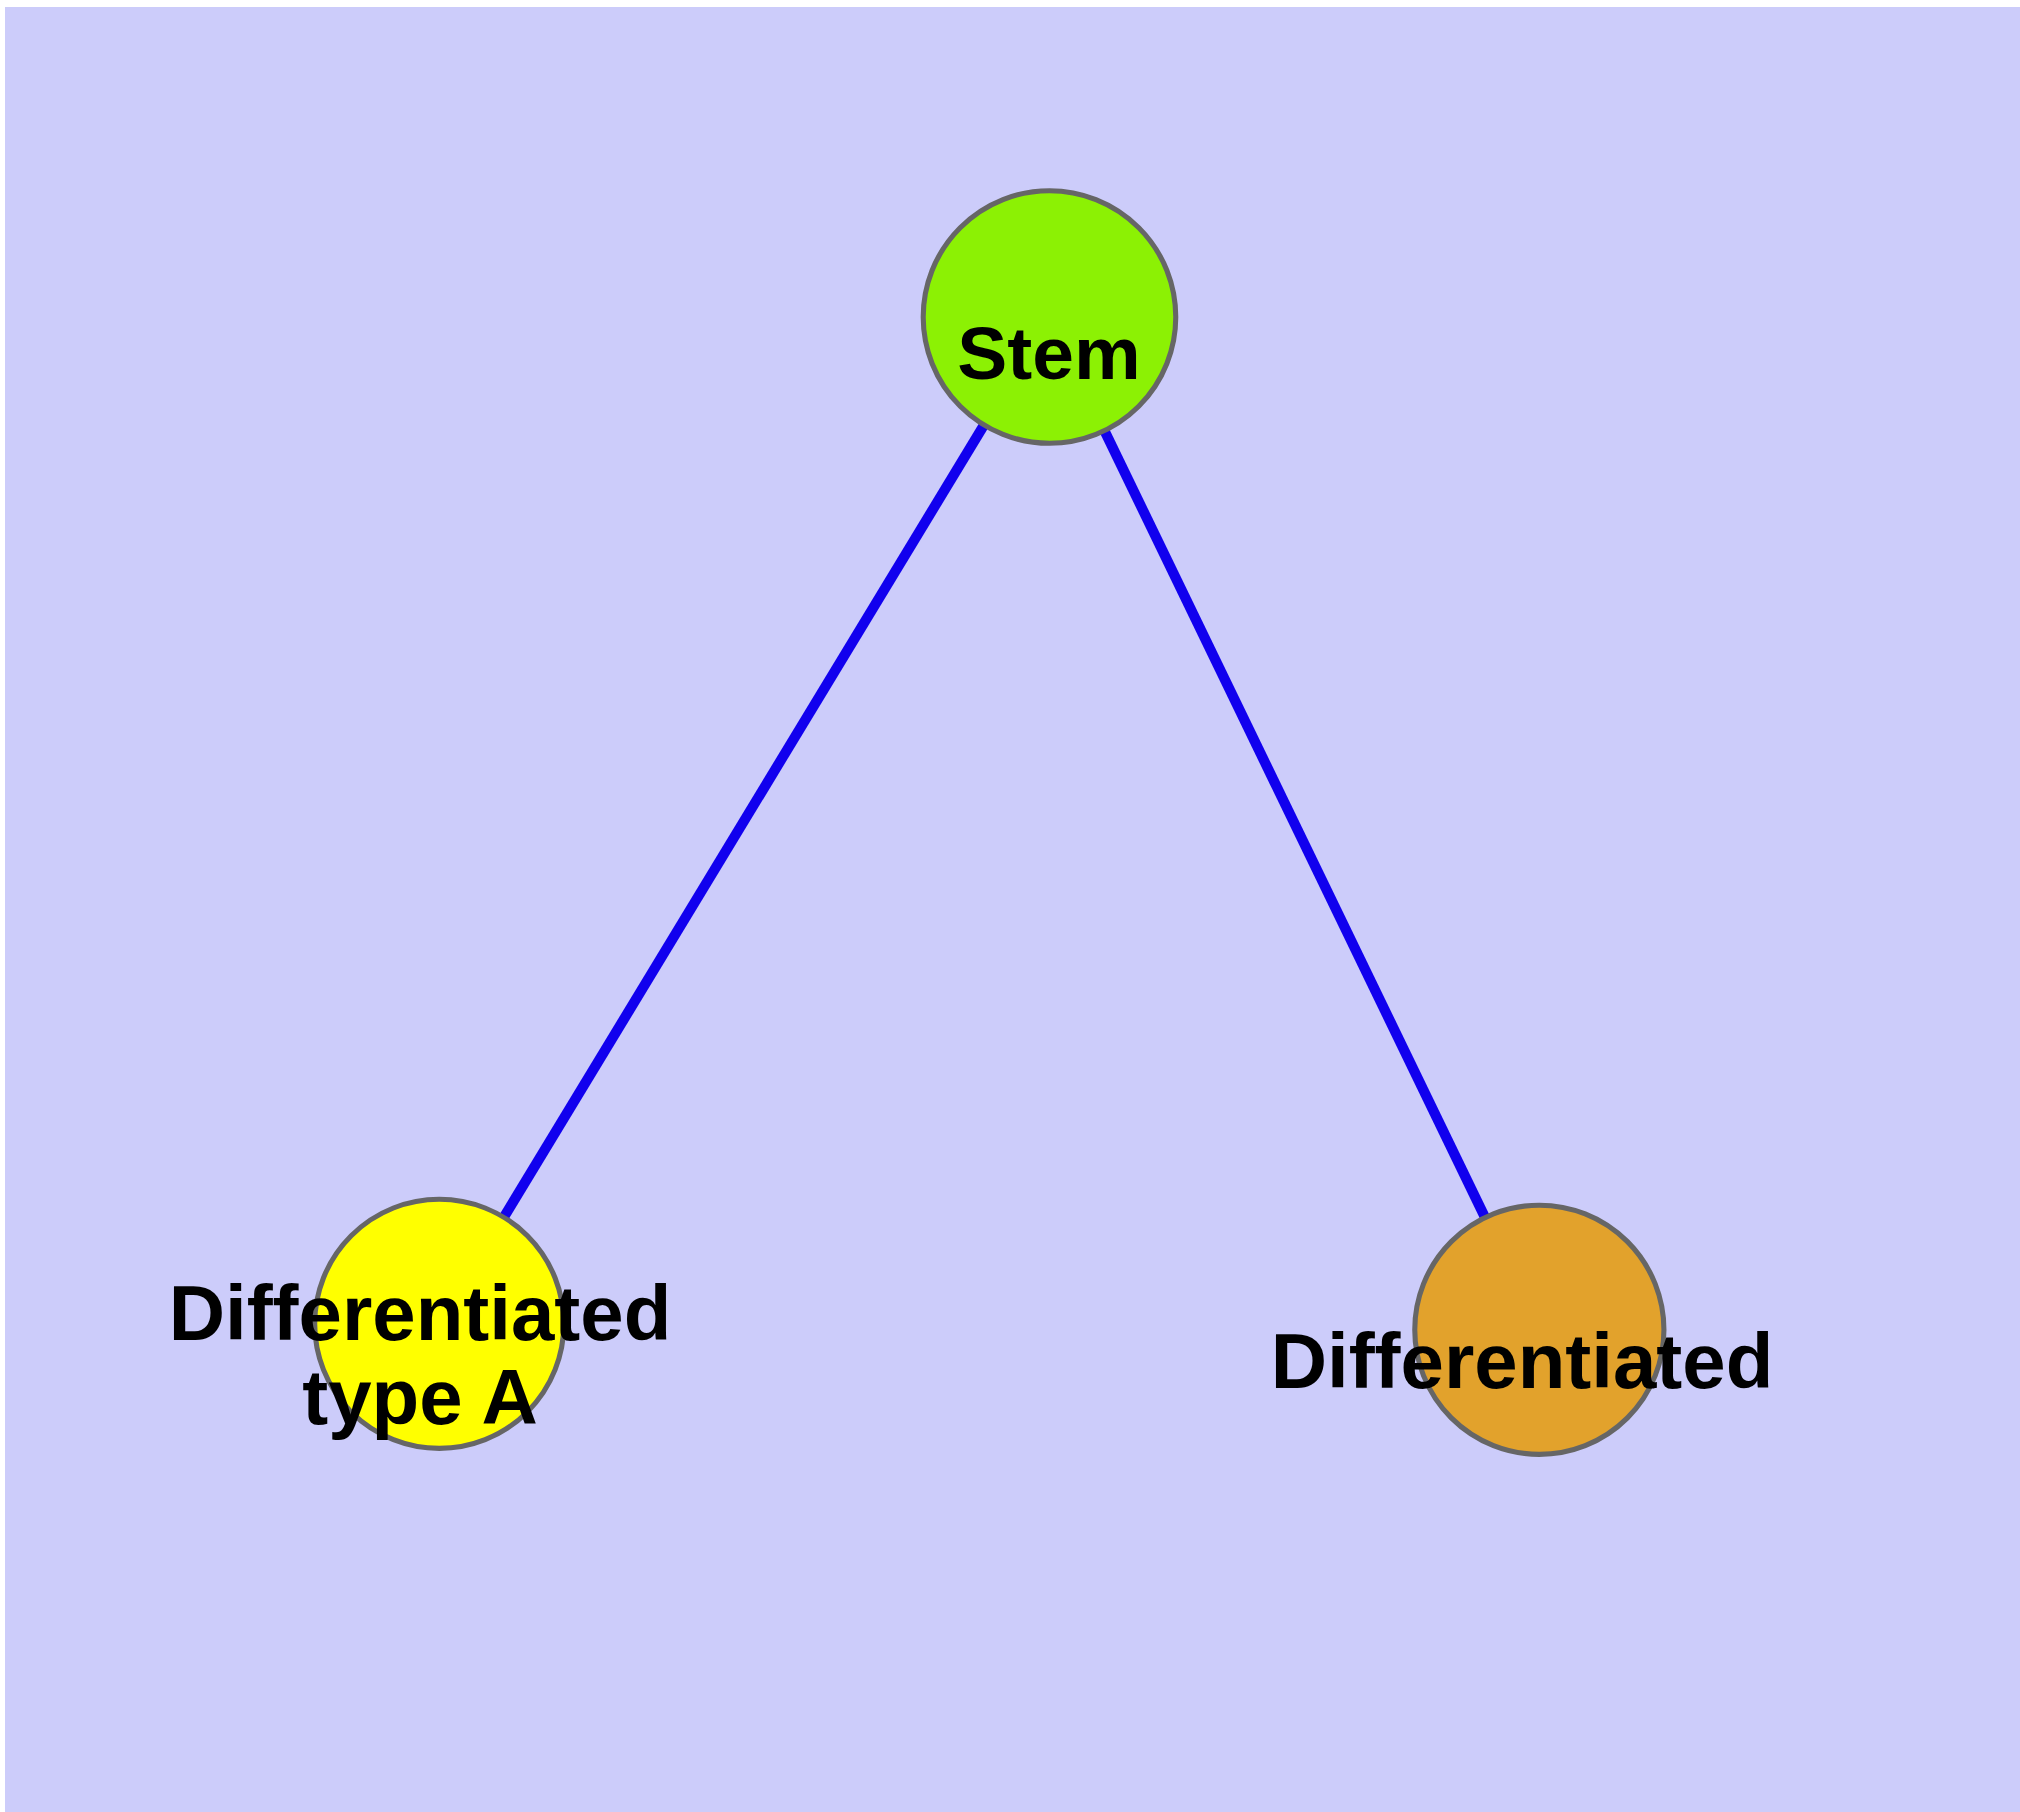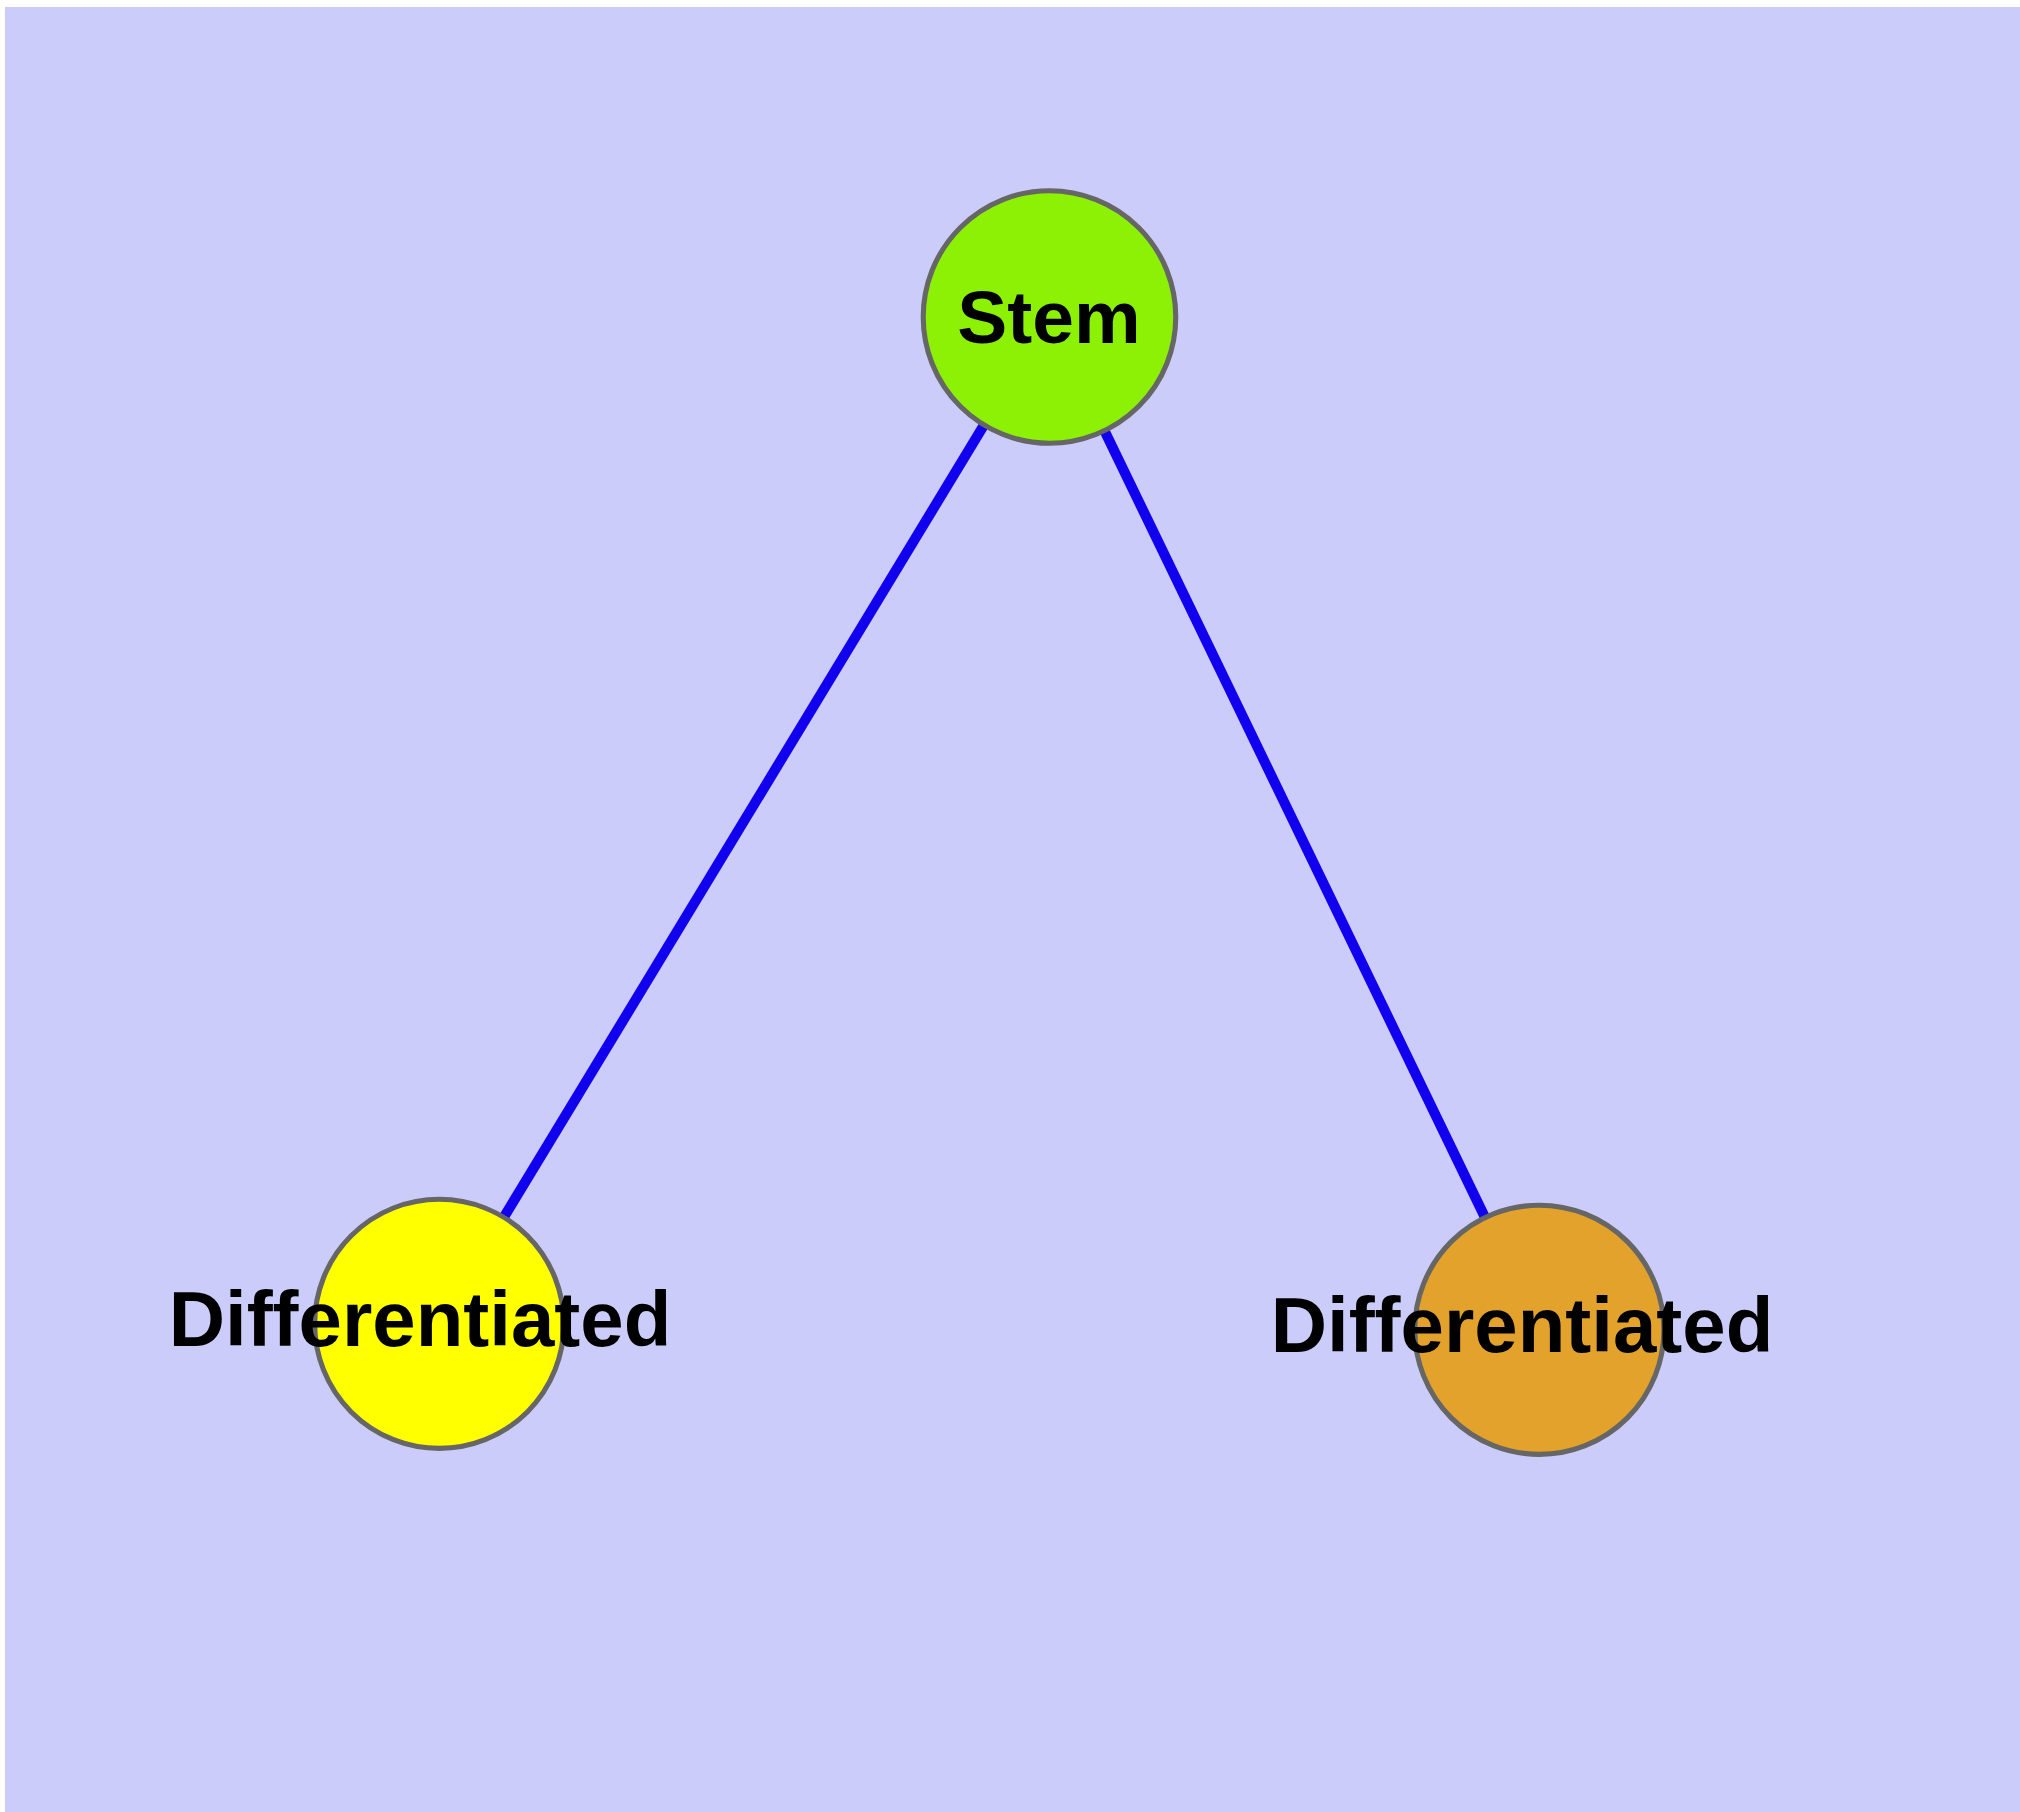--- a/index.html
+++ b/index.html
@@ -32,20 +32,21 @@
     height: 1812px;
   }
   .node-label {
     position: absolute;
     text-align: center;
     color: #000000;
     font-weight: bold;
     line-height: 1.08;
     white-space: nowrap;
     pointer-events: none;
+    margin-top: 36px;
     -webkit-font-smoothing: antialiased;
   }
   #label-stem {
     font-size: 75px;
     left: 1049px;
     top: 317px;
     transform: translate(-50%, -50%);
   }
   #label-type-a {
     font-size: 78px;
@@ -79,20 +80,21 @@
       <circle cx="1238" cy="374" r="149" fill="#8cf104" stroke="#666666" stroke-width="6"></circle>
     </g>
   </svg>
 
   <div class="node-label" id="label-stem">
     <span class="label-line">Stem</span>
   </div>
 
   <div class="node-label" id="label-type-a">
     <span class="label-line">Differentiated</span>
+    <span class="label-line">type A</span>
   </div>
 
   <div class="node-label" id="label-type-b">
     <span class="label-line">Differentiated</span>
   </div>
 
 </div>
 
 
 </body></html>

